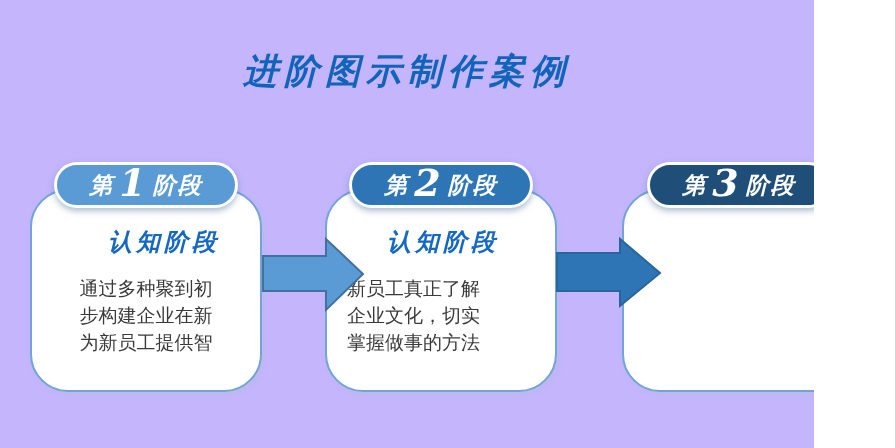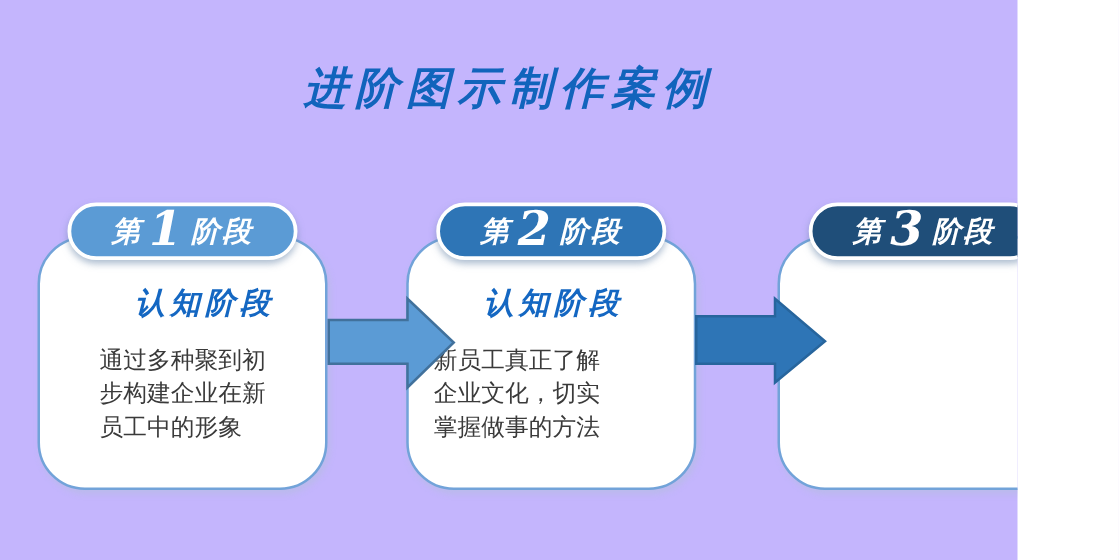--- a/index.html
+++ b/index.html
@@ -111,21 +111,21 @@
 
   <section class="card card-1">
     <div class="badge" style="background: rgb(91, 155, 213);">
       <span class="badge-prefix">第</span>
       <span class="badge-number">1</span>
       <span class="badge-suffix">阶段</span>
     </div>
     <h2 class="card-heading" style="color: rgb(20, 103, 194); padding-left: 32px;">认知阶段</h2>
     <p class="card-body" style="color: rgb(58, 58, 58);">通过多种聚到初
 步构建企业在新
-员工中的形象</p>
+为新员工提供智</p>
   </section>
 
   <section class="card card-2">
     <div class="badge" style="background: rgb(46, 117, 182);">
       <span class="badge-prefix">第</span>
       <span class="badge-number">2</span>
       <span class="badge-suffix">阶段</span>
     </div>
     <h2 class="card-heading" style="color: rgb(20, 103, 194);">认知阶段</h2>
     <p class="card-body" style="color: rgb(58, 58, 58); margin-left: 20px;">新员工真正了解

